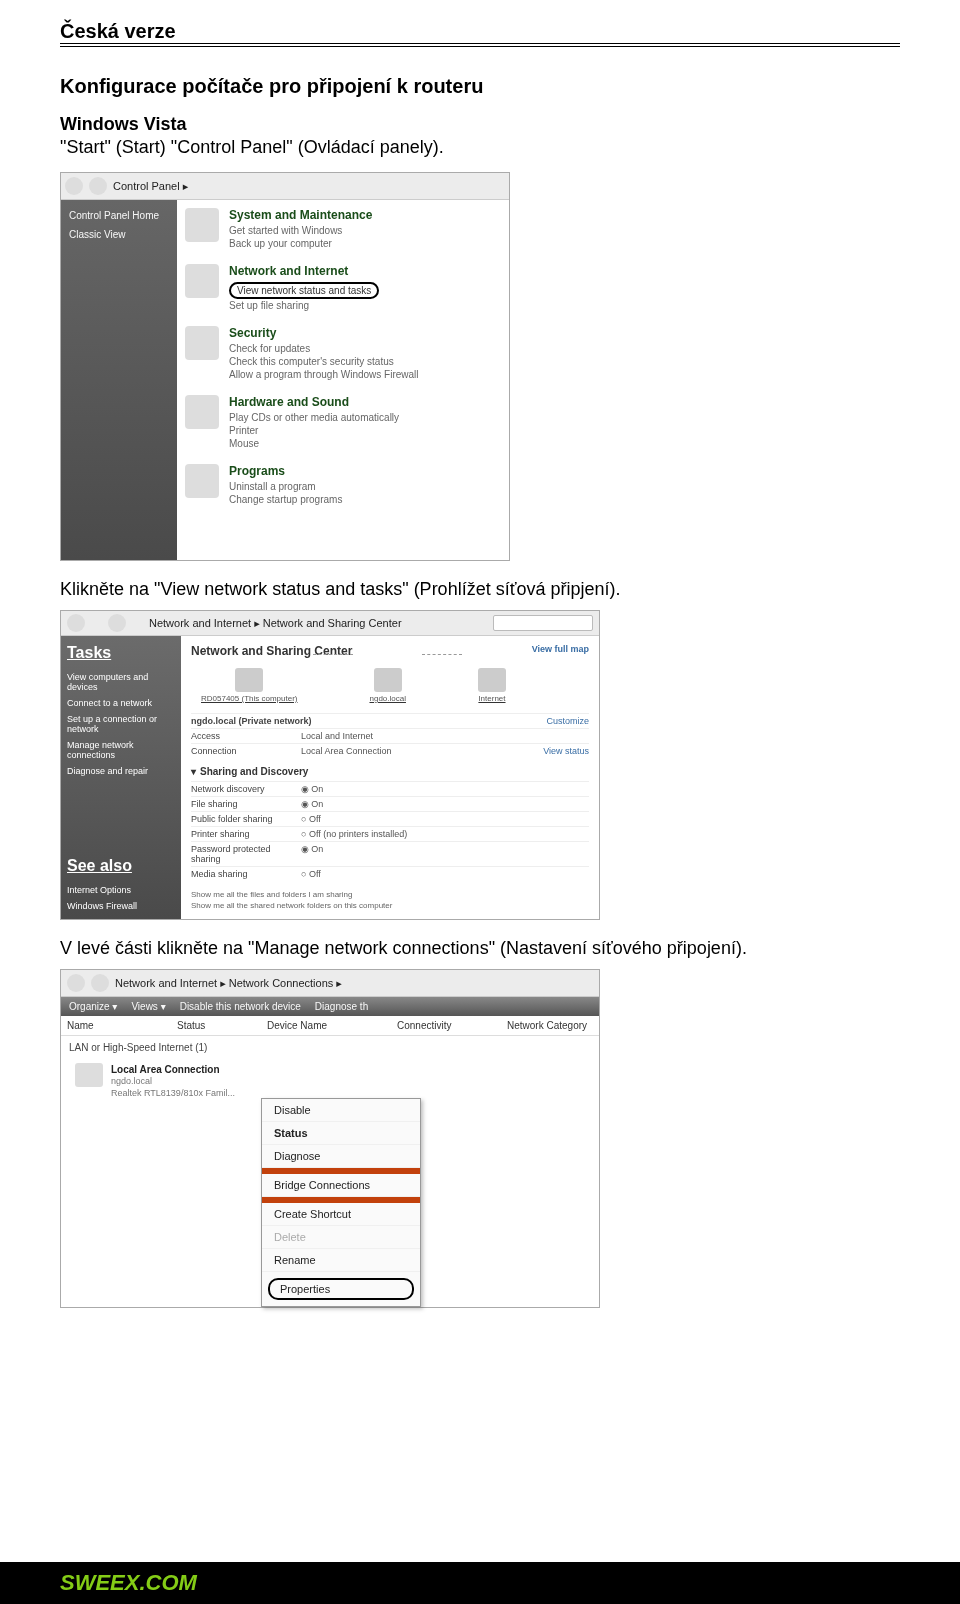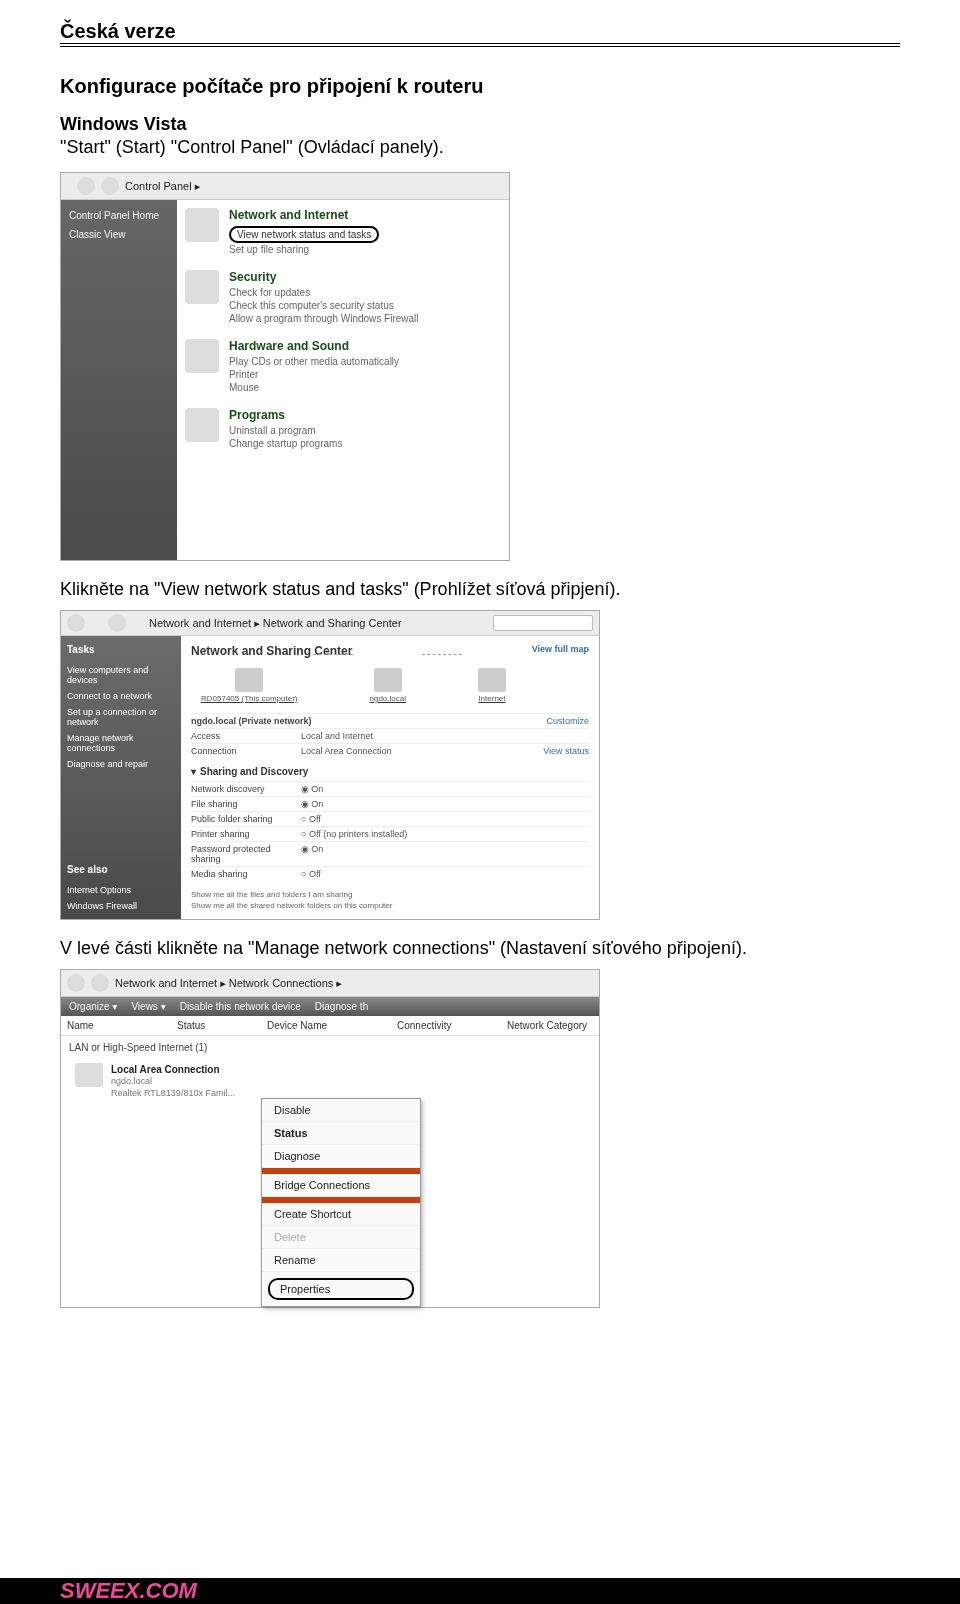--- a/index.html
+++ b/index.html
@@ -39,21 +39,21 @@
   
   .shot1 {
     width: 450px;
     border: 1px solid #aaa;
     background: #f7f7f7;
     font-size: 11px;
     color: #333;
   }
   .s1-top {
     background: #ececec;
-    padding: 4px 16px;
+    padding: 4px 4px;
     display: flex;
     align-items: center;
     gap: 6px;
     border-bottom: 1px solid #ccc;
   }
   .navbtn { width: 18px; height: 18px; border-radius: 50%; background: #ddd; display:inline-block; }
   .crumb { font-size: 11px; color: #222; }
   .s1-body { display: flex; min-height: 360px; }
   .s1-side {
     width: 116px;
@@ -90,21 +90,21 @@
   .s2-search { margin-left: auto; width: 100px; height: 16px; background: #fff; border: 1px solid #bbb; border-radius: 2px; }
   .s2-body { display: flex; min-height: 270px; }
   .s2-side {
     width: 120px;
     background: linear-gradient(#6b6b6b,#4a4a4a);
     color: #fff;
     padding: 8px 6px;
     font-size: 9px;
     display: flex; flex-direction: column; gap: 6px;
   }
-  .s2-side .sec { font-weight: bold; font-size: 10px; margin-bottom: 4px; }
+  .s2-side .sec { font-weight: bold; font-size: 16px; margin-bottom: 4px; text-decoration: underline; }
   .s2-main { flex: 1; padding: 8px 10px; }
   .s2-h { font-size: 12px; font-weight: bold; margin-bottom: 10px; display:flex; justify-content: space-between; }
   .s2-map { display: flex; align-items: flex-start; gap: 16px; margin-bottom: 10px; padding-left: 10px; text-decoration: underline; }
   .node { text-align: center; font-size: 8px; color: #555; }
   .node .ic { width: 28px; height: 24px; background: #ccc; border-radius: 3px; margin: 0 auto 2px; }
   .dash { width: 40px; border-top: 1px dashed #999; margin-top: -14px; }
   .kvrow { display: flex; font-size: 9px; padding: 2px 0; border-top: 1px solid #eee; }
   .kvrow .k { width: 110px; color: #444; }
   .kvrow .v { color: #555; }
   .s2-link { margin-left: auto; color: #3a6ea5; font-size: 9px; }
@@ -172,24 +172,24 @@
   .ctxmenu .itm { padding: 5px 12px; font-size: 11px; color: #222; border-bottom: 1px solid #f0f0f0; }
   .ctxmenu .itm.disabled { color: #aaa; }
   .ctxmenu .itm.sep { border-top: 6px solid #c2410c; }
   .ctxmenu .itm.props { border: 2px solid #000; border-radius: 10px; margin: 6px 6px; padding: 3px 10px; }
 
   
   .footer {
     position: absolute;
     left: 0; right: 0; bottom: 0;
     background: #000;
-    color: #ec4899;
+    color: #84cc16;
     font-size: 22px;
     font-weight: bold;
-    padding: 0 60px;
+    padding: 8px 60px;
     font-style: italic;
   }
 </style>
 </head>
 <body>
 
 <div class="header-top">
   <span>Česká verze</span>
 </div>
 
@@ -204,20 +204,28 @@
     <span class="navbtn"></span>
     <span class="crumb">Control Panel  ▸</span>
   </div>
   <div class="s1-body">
     <div class="s1-side">
       <div>Control Panel Home</div>
       <div>Classic View</div>
     </div>
     <div class="s1-main">
 
+      <div class="cprow">
+        <div class="cpicon"></div>
+        <div class="cptxt">
+          <div class="t">System and Maintenance</div>
+          <div class="l">Get started with Windows</div>
+          <div class="l">Back up your computer</div>
+        </div>
+      </div>
 
       <div class="cprow">
         <div class="cpicon"></div>
         <div class="cptxt">
           <div class="t">Network and Internet</div>
           <div class="highlight-pill">View network status and tasks</div>
           <div class="l">Set up file sharing</div>
         </div>
       </div>
 

